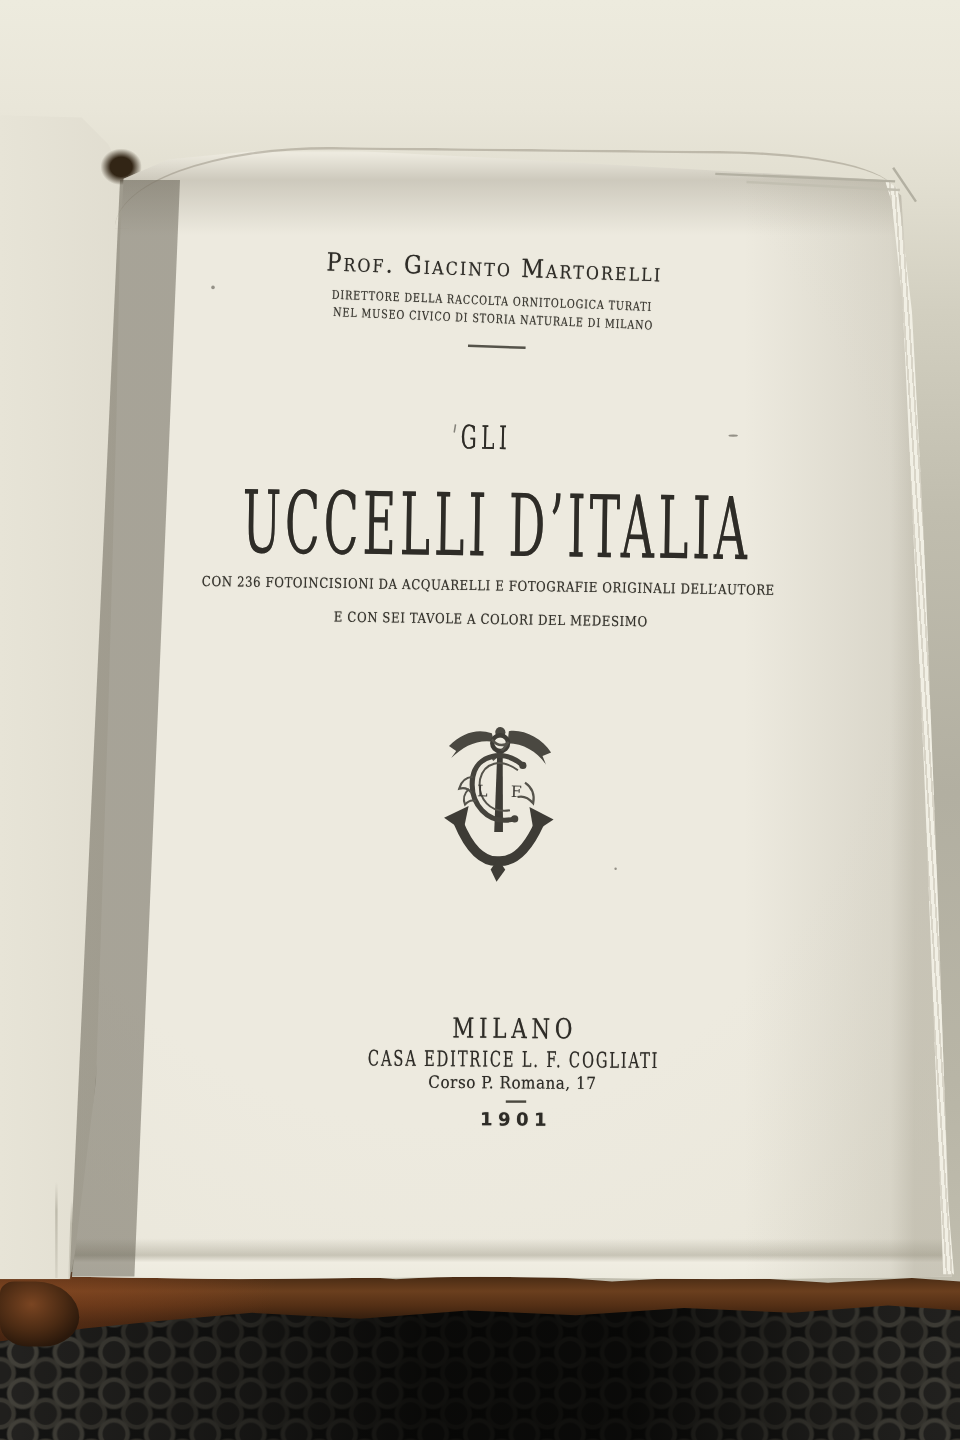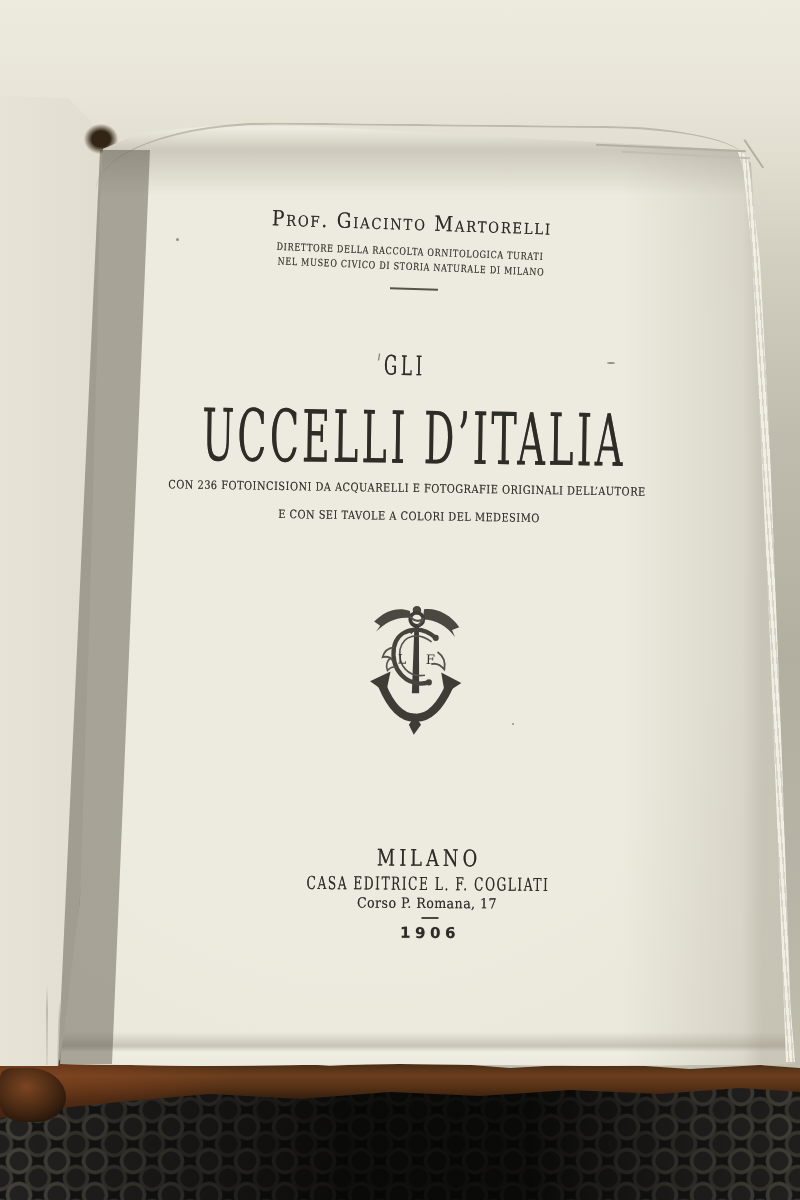--- a/index.html
+++ b/index.html
@@ -188,18 +188,18 @@
       <circle cx="62" cy="86" r="3" fill="#45433c"></circle>
     </g>
     <text x="35" y="68" text-anchor="middle" font-size="13" fill="#3a3833" font-family="DejaVu Serif, serif">L</text>
     <text x="63" y="68" text-anchor="middle" font-size="13" fill="#3a3833" font-family="DejaVu Serif, serif">F</text>
   </svg>
 
   <div class="txt city">MILANO</div>
   <div class="txt publisher">CASA EDITRICE L. F. COGLIATI</div>
   <div class="txt address">Corso P. Romana, 17</div>
   <div class="imprint-rule"></div>
-  <div class="txt year">1906</div>
+  <div class="txt year">1901</div>
 
   <div class="speck sp1"></div>
   <div class="speck sp2"></div>
   <div class="speck sp3"></div>
 </div>
 
 </body></html>

